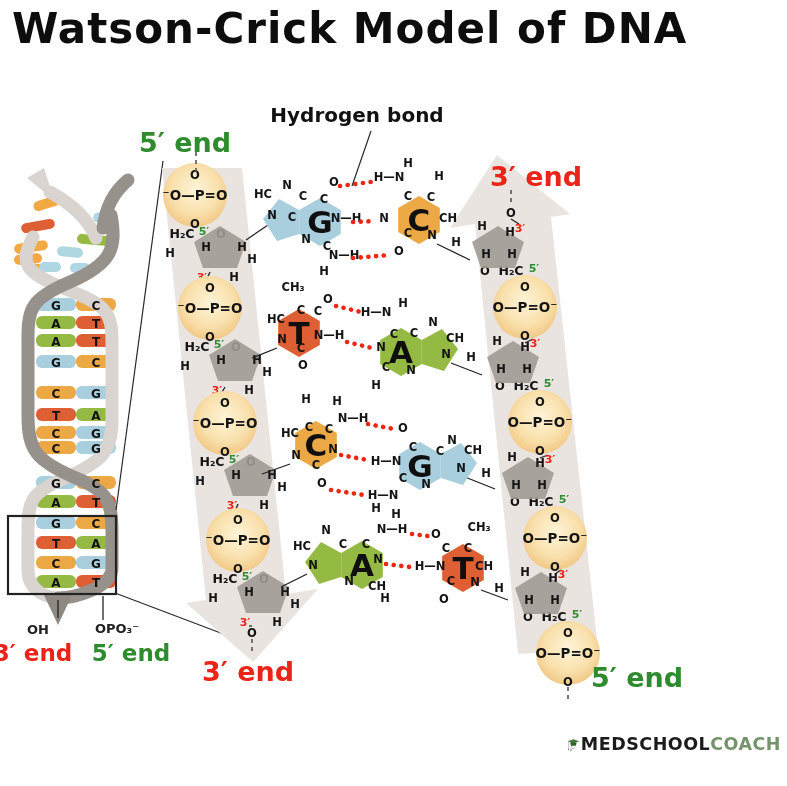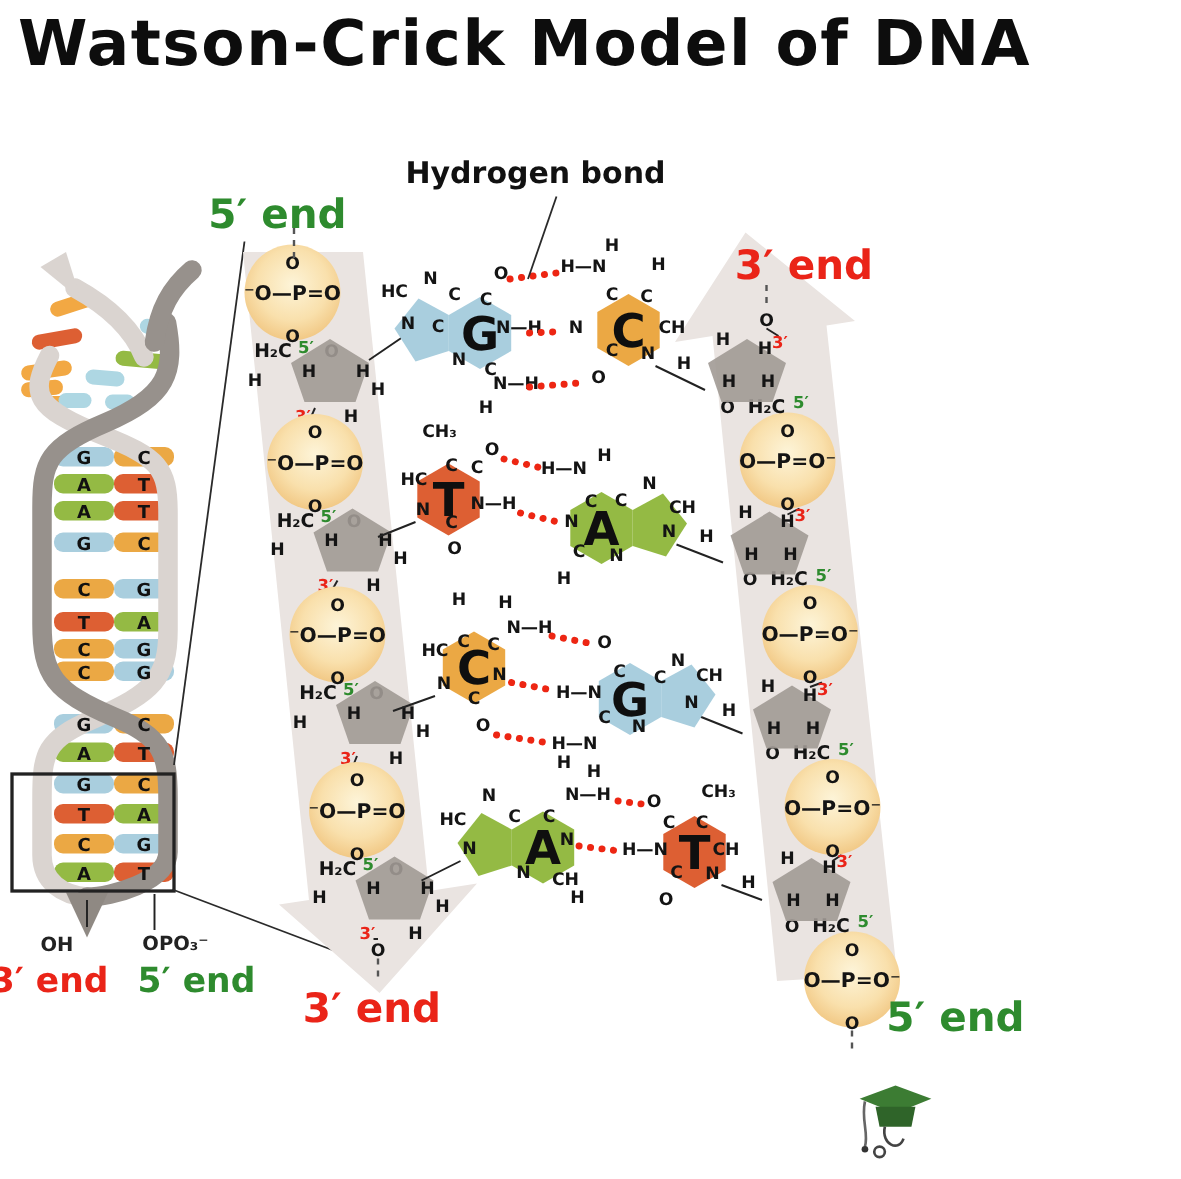--- a/index.html
+++ b/index.html
@@ -382,14 +382,17 @@
 
   <div class="logo">
     <svg width="62" height="70" viewBox="0 0 70 70">
       <polygon points="8,22 35,12 62,22 35,33" fill="#3c7c33"></polygon>
       <polygon points="20,28 50,28 47,43 23,43" fill="#2f6429"></polygon>
       <path d="M12,24 C9,38 15,48 12,58" stroke="#666" stroke-width="2" fill="none"></path>
       <circle cx="12" cy="60" r="2.5" fill="#333"></circle>
       <path d="M27,43 C24,57 38,62 41,52" stroke="#444" stroke-width="2" fill="none"></path>
       <circle cx="23" cy="62" r="4" stroke="#444" stroke-width="2" fill="none"></circle>
     </svg>
+    <div class="logo-text">
+      <span class="logo-black">MEDSCHOOL</span><span class="logo-green">COACH</span>
+    </div>
   </div>
 </div>
 
 </body></html>

